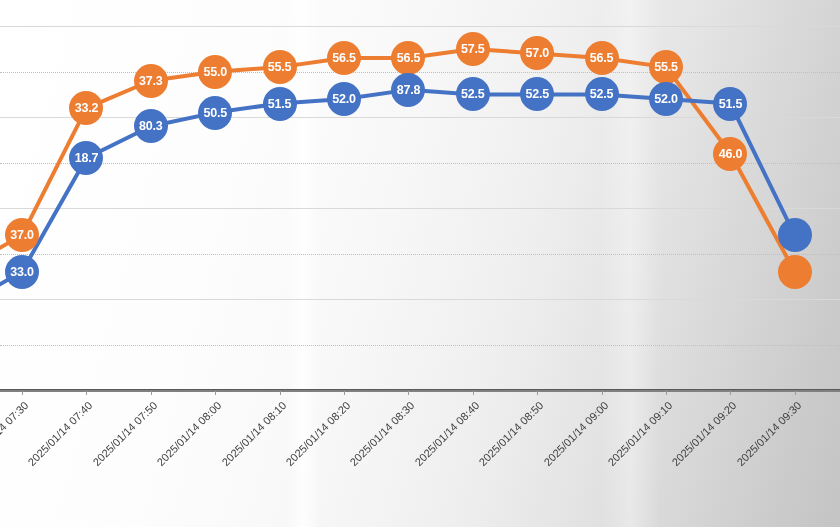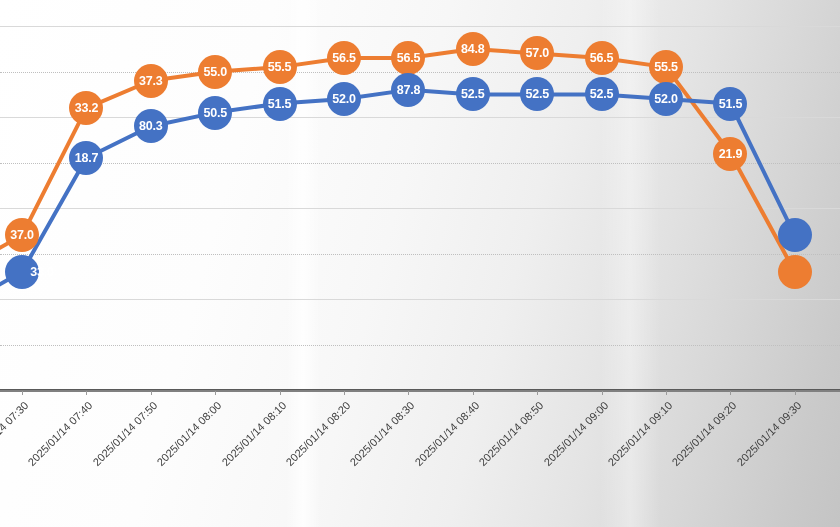--- a/index.html
+++ b/index.html
@@ -151,32 +151,32 @@
         <div class="marker-label" style="left: 150.8px; top: 80.7619px; z-index: 11;">37.3</div>
         <div class="marker-dot" style="left: 215.2px; top: 71.6667px; width: 34px; height: 34px; background: rgb(237, 125, 49); z-index: 10;"></div>
         <div class="marker-label" style="left: 215.2px; top: 71.6667px; z-index: 11; text-align: right;">55.0</div>
         <div class="marker-dot" style="left: 279.6px; top: 67.119px; width: 34px; height: 34px; background: rgb(237, 125, 49); z-index: 10;"></div>
         <div class="marker-label" style="left: 279.6px; top: 67.119px; z-index: 11;">55.5</div>
         <div class="marker-dot" style="left: 344px; top: 58.0238px; width: 34px; height: 34px; background: rgb(237, 125, 49); z-index: 10;"></div>
         <div class="marker-label" style="left: 344px; top: 58.0238px; z-index: 11;">56.5</div>
         <div class="marker-dot" style="left: 408.4px; top: 58.0238px; width: 34px; height: 34px; background: rgb(237, 125, 49); z-index: 10;"></div>
         <div class="marker-label" style="left: 408.4px; top: 58.0238px; z-index: 11;">56.5</div>
         <div class="marker-dot" style="left: 472.8px; top: 48.9286px; width: 34px; height: 34px; background: rgb(237, 125, 49); z-index: 10;"></div>
-        <div class="marker-label" style="left: 472.8px; top: 48.9286px; z-index: 11;">84.8</div>
+        <div class="marker-label" style="left: 472.8px; top: 48.9286px; z-index: 11;">57.5</div>
         <div class="marker-dot" style="left: 537.2px; top: 53.4762px; width: 34px; height: 34px; background: rgb(237, 125, 49); z-index: 10;"></div>
         <div class="marker-label" style="left: 537.2px; top: 53.4762px; z-index: 11;">57.0</div>
         <div class="marker-dot" style="left: 601.6px; top: 58.0238px; width: 34px; height: 34px; background: rgb(237, 125, 49); z-index: 10;"></div>
         <div class="marker-label" style="left: 601.6px; top: 58.0238px; z-index: 11;">56.5</div>
         <div class="marker-dot" style="left: 666px; top: 67.119px; width: 34px; height: 34px; background: rgb(237, 125, 49); z-index: 10;"></div>
         <div class="marker-label" style="left: 666px; top: 67.119px; z-index: 11;">55.5</div>
         <div class="marker-dot" style="left: 730.4px; top: 153.524px; width: 34px; height: 34px; background: rgb(237, 125, 49); z-index: 10;"></div>
-        <div class="marker-label" style="left: 730.4px; top: 153.524px; z-index: 11;">21.9</div>
+        <div class="marker-label" style="left: 730.4px; top: 153.524px; z-index: 11;">46.0</div>
         <div class="marker-dot" style="left: 794.8px; top: 271.762px; width: 34px; height: 34px; background: rgb(237, 125, 49); z-index: 10;"></div>
         <div class="marker-dot" style="left: 22px; top: 271.762px; width: 34px; height: 34px; background: rgb(68, 114, 196); z-index: 20;"></div>
-        <div class="marker-label" style="left: 22px; top: 271.762px; z-index: 21; margin-left: 20px;">33.0</div>
+        <div class="marker-label" style="left: 22px; top: 271.762px; z-index: 21;">33.0</div>
         <div class="marker-dot" style="left: 86.4px; top: 158.071px; width: 34px; height: 34px; background: rgb(68, 114, 196); z-index: 20;"></div>
         <div class="marker-label" style="left: 86.4px; top: 158.071px; z-index: 21;">18.7</div>
         <div class="marker-dot" style="left: 150.8px; top: 126.238px; width: 34px; height: 34px; background: rgb(68, 114, 196); z-index: 20;"></div>
         <div class="marker-label" style="left: 150.8px; top: 126.238px; z-index: 21;">80.3</div>
         <div class="marker-dot" style="left: 215.2px; top: 112.595px; width: 34px; height: 34px; background: rgb(68, 114, 196); z-index: 20;"></div>
         <div class="marker-label" style="left: 215.2px; top: 112.595px; z-index: 21;">50.5</div>
         <div class="marker-dot" style="left: 279.6px; top: 103.5px; width: 34px; height: 34px; background: rgb(68, 114, 196); z-index: 20;"></div>
         <div class="marker-label" style="left: 279.6px; top: 103.5px; z-index: 21;">51.5</div>
         <div class="marker-dot" style="left: 344px; top: 98.9524px; width: 34px; height: 34px; background: rgb(68, 114, 196); z-index: 20;"></div>
         <div class="marker-label" style="left: 344px; top: 98.9524px; z-index: 21;">52.0</div>

